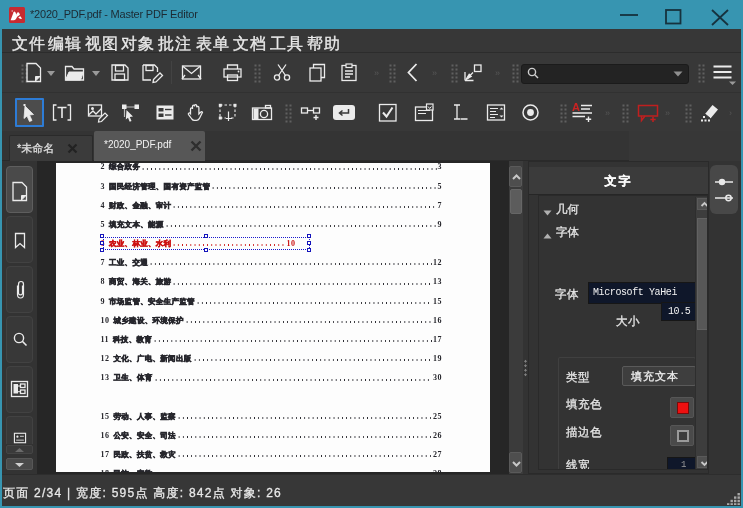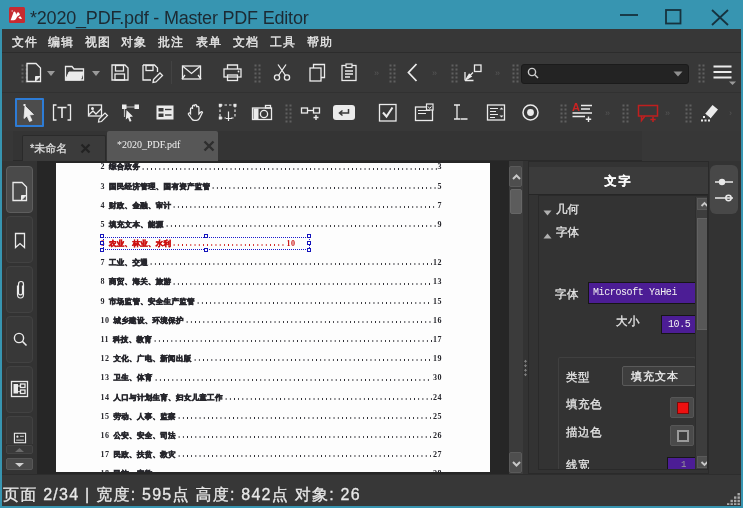--- a/index.html
+++ b/index.html
@@ -1,30 +1,30 @@
 <!DOCTYPE html>
 <html><head><meta charset="utf-8">
 <style>
 *{margin:0;padding:0;box-sizing:border-box}
 html,body{width:743px;height:508px;overflow:hidden;background:#373737;font-family:"Liberation Sans",sans-serif}
 .ab{position:absolute}
 #win{position:relative;width:743px;height:508px;background:#373737}
 
 #title{position:absolute;left:0;top:0;width:743px;height:29px;background:#3795b1}
-#title .txt{position:absolute;left:30px;top:7.5px;font-size:18px;color:#1c2a33;letter-spacing:-0.2px}
+#title .txt{position:absolute;left:30px;top:7.5px;font-size:11px;color:#1c2a33;letter-spacing:-0.2px}
 
 #menu{position:absolute;left:0;top:29px;width:743px;height:24px;background:#373737;border-bottom:1px solid #2c2c2c}
-#menu span{position:absolute;top:5px;font-size:12px;color:#e9e9e9;letter-spacing:1px;-webkit-text-stroke:0.35px #e9e9e9}
+#menu span{position:absolute;top:5px;font-size:16px;color:#e9e9e9;letter-spacing:1px;-webkit-text-stroke:0.35px #e9e9e9}
 
 #tb1{position:absolute;left:0;top:53px;width:743px;height:39px;background:#383838}
 #tb2{position:absolute;left:0;top:92px;width:743px;height:39px;background:#383838;border-top:1px solid #313131}
 .grip{position:absolute;width:8px;height:20px;background-image:radial-gradient(circle,#606060 1px,transparent 1.2px);background-size:4px 4px;background-position:0.5px 0.5px}
 svg{position:absolute;overflow:visible}
 
-#tabs{position:absolute;left:13px;top:131px;width:629px;height:30px;background:#343434;border-bottom:1px solid #2a2a2a}
+#tabs{position:absolute;left:0;top:131px;width:629px;height:30px;background:#343434;border-bottom:1px solid #2a2a2a}
 #tab1{position:absolute;left:9px;top:4px;width:84px;height:26px;background:#3b3b3b;border:1px solid #2a2a2a;border-bottom:none;border-radius:2px 2px 0 0;color:#ddd;font-size:11px;-webkit-text-stroke:0.3px #ddd}
 #tab2{position:absolute;left:94px;top:0px;width:111px;height:30px;background:#575757;border-radius:2px 2px 0 0;color:#f2f2f2;font-size:11px}
 
 #main{position:absolute;left:0;top:161px;width:743px;height:313px;background:#333}
 #sidebar{position:absolute;left:0;top:0;width:37px;height:313px;background:#333}
 .sbtn{position:absolute;left:6px;width:27px;background:#383838;border:1px solid #424242;border-radius:4px}
 #docarea{position:absolute;left:37px;top:0;width:472px;height:313px;background:#262626;overflow:hidden}
 #page{position:absolute;left:19px;top:1.5px;width:433.5px;height:309.5px;background:#fdfdfd;overflow:hidden}
 .row{position:absolute;left:44.5px;width:341.5px;height:11px;display:flex;color:#26262c;font-family:"Liberation Serif",serif;font-weight:bold;font-size:8px;line-height:11px}
 .row .num{margin-right:4px;letter-spacing:0.5px}
@@ -38,34 +38,34 @@
 
 #dsb{position:absolute;left:509px;top:0;width:13.5px;height:313px;background:#3b3b3b}
 .sbtn2{position:absolute;left:0;width:13px;height:21px;background:#4e4e4e;border:1px solid #5a5a5a;border-radius:2px}
 #dthumb{position:absolute;left:0.5px;top:28px;width:12px;height:25px;background:#5c5c5c;border:1px solid #666;border-radius:2px}
 
 #panel{position:absolute;left:528px;top:0;width:181px;height:313px;background:#333;border:1px solid #2a2a2a}
 #phead{position:absolute;left:0;top:5px;width:179px;height:28px;background:#3b3b3b;border-bottom:1px solid #262626;text-align:center;color:#fafafa;font-size:12px;font-weight:bold;line-height:28px;letter-spacing:2px;-webkit-text-stroke:0.35px #fafafa}
 #ptree{position:absolute;left:9px;top:33px;width:170px;height:275px;background:#333;border:1px solid #2a2a2a;color:#e4e4e4;font-size:11px;overflow:hidden}
 .prow{position:absolute;left:4px;color:#e4e4e4;font-size:11.5px;-webkit-text-stroke:0.3px #e4e4e4}
 .plab{position:absolute;font-size:11.5px;color:#e4e4e4;letter-spacing:0.5px;-webkit-text-stroke:0.3px #e4e4e4}
-.pinput{position:absolute;background:#4c1d95;color:#f2f2f2;font-family:"Liberation Mono",monospace;font-size:10px;border:1px solid #161616}
+.pinput{position:absolute;background:#0f172a;color:#f2f2f2;font-family:"Liberation Mono",monospace;font-size:10px;border:1px solid #161616}
 .pinput span{position:relative;left:4px;top:3px;letter-spacing:-0.4px}
 .pdrop{position:absolute;background:#3e3e3e;border:1px solid #5a5a5a;border-radius:2px;color:#f0f0f0;font-size:11px}
 .pdrop span{position:relative;left:8px;top:2px;letter-spacing:1px;-webkit-text-stroke:0.3px #f0f0f0}
 .pcbtn{position:absolute;width:24px;height:21px;background:#4a4a4a;border:1px solid #565656;border-radius:2px}
 #groupbox{position:absolute;left:19px;top:161px;width:138px;height:114px;border:1px solid #404040;border-radius:2px;border-bottom:none}
 #psb{position:absolute;left:156px;top:1px;width:13px;height:273px;background:#3d3d3d;border-left:1px solid #2e2e2e}
 .sbtn3{position:absolute;left:0.5px;width:13px;height:12px;background:#4f4f4f;border:1px solid #5a5a5a}
 #pthumb{position:absolute;left:0.5px;top:21px;width:12px;height:112px;background:#575757;border:1px solid #626262}
 #slidertab{position:absolute;left:710px;top:4px;width:28px;height:49px;background:#484848;border-radius:6px}
 #splitgrip{position:absolute;left:524px;top:198px;width:3px;height:18px;background-image:radial-gradient(circle,#808080 1px,transparent 1.2px);background-size:3px 4.5px}
 
 #status{position:absolute;left:0;top:474px;width:743px;height:31.5px;background:#373737;border-top:1px solid #2d2d2d}
-#status .txt{position:absolute;left:3px;top:10px;font-size:16px;color:#e8e8e8;letter-spacing:1.25px;-webkit-text-stroke:0.3px #e8e8e8}
+#status .txt{position:absolute;left:3px;top:10px;font-size:12px;color:#e8e8e8;letter-spacing:1.25px;-webkit-text-stroke:0.3px #e8e8e8}
 
 .teal{position:absolute;background:#3795b1}
 </style></head>
 <body>
 <div id="win">
 
 <div id="title">
   <svg class="ab" style="left:9px;top:7px" width="16" height="16" viewBox="0 0 16 16">
     <rect x="0" y="0" width="16" height="16" rx="1.5" fill="#c62b31"></rect>
     <path d="M1.6 13.2 L4.6 5.2 Q5.4 3.8 6.3 5.2 L8.3 9.2 Q7 13 4.8 13.2 Z" fill="#fff"></path>
@@ -281,21 +281,21 @@
     </div>
 
 <div id="tabs">
   <div id="tab1">
         <span style="position:absolute;left:7px;top:5px">*未命名</span>
         <svg style="left:57px;top:7px" width="11" height="11" viewBox="0 0 11 11">
           <path d="M1.5 1.5 L9.5 9.5 M9.5 1.5 L1.5 9.5" stroke="#222" stroke-width="2.2"></path>
         </svg>
       </div>
   <div id="tab2">
-        <span style="position:absolute;left:10px;top:8px;font-family:Liberation Serif, serif;font-size:10px">*2020_PDF.pdf</span>
+        <span style="position:absolute;left:10px;top:8px;font-family:Liberation Sans, sans-serif;font-size:10px">*2020_PDF.pdf</span>
         <svg style="left:96px;top:9px" width="12" height="12" viewBox="0 0 12 12">
           <path d="M1.5 1.5 L10.5 10.5 M10.5 1.5 L1.5 10.5" stroke="#2e2e2e" stroke-width="2.4"></path>
         </svg>
       </div>
 </div>
 
 <div id="main">
   <div id="sidebar">
         <div class="sbtn" style="top:5px;height:47px;background:#4a4a4a;border-color:#5e5e5e"></div>
         <div class="sbtn" style="top:55px;height:47px"></div>
@@ -404,26 +404,20 @@
             <span class="num">12</span>
             <span class="ti">文化、广电、新闻出版</span>
             <span class="dots"></span>
             <span class="pg">19</span>
           </div>
       <div class="row" style="top:209.8px">
             <span class="num">13</span>
             <span class="ti">卫生、体育</span>
             <span class="dots"></span>
             <span class="pg">30</span>
-          </div>
-      <div class="row" style="top:229.0px">
-            <span class="num">14</span>
-            <span class="ti">人口与计划生育、妇女儿童工作</span>
-            <span class="dots"></span>
-            <span class="pg">24</span>
           </div>
       <div class="row" style="top:248.2px">
             <span class="num">15</span>
             <span class="ti">劳动、人事、监察</span>
             <span class="dots"></span>
             <span class="pg">25</span>
           </div>
       <div class="row" style="top:267.4px">
             <span class="num">16</span>
             <span class="ti">公安、安全、司法</span>
@@ -471,21 +465,21 @@
     <div id="ptree">
       <div class="prow" style="top:6px"><svg width="9" height="6" viewBox="0 0 9 6" style="left:0;top:3px;position:relative">
               <path d="M0.5 0.5 L8.5 0.5 L4.5 5.5 Z" fill="#b0b0b0"></path>
             </svg><span style="margin-left:4px">几何</span></div>
       <div class="prow" style="top:29px"><svg width="9" height="6" viewBox="0 0 9 6" style="left:0;top:3px;position:relative">
               <path d="M0.5 5.5 L8.5 5.5 L4.5 0.5 Z" fill="#b0b0b0"></path>
             </svg><span style="margin-left:4px">字体</span></div>
       <span class="plab" style="left:16px;top:91px">字体</span>
       <div class="pinput" style="left:49px;top:86px;width:108px;height:22px"><span style="top:4px">Microsoft YaHei</span></div>
       <span class="plab" style="left:77px;top:118px">大小</span>
-      <div class="pinput" style="left:122px;top:119px;width:53px;height:19px"><span style="left:6px;top:3px">10.5</span></div>
+      <div class="pinput" style="left:122px;top:106px;width:53px;height:19px"><span style="left:6px;top:3px">10.5</span></div>
       <div id="groupbox"></div>
       <span class="plab" style="left:27px;top:174px">类型</span>
       <div class="pdrop" style="left:83px;top:170px;width:74px;height:20px"><span>填充文本</span></div>
       <span class="plab" style="left:27px;top:201px">填充色</span>
       <div class="pcbtn" style="left:131px;top:201px">
             <div style="position:absolute;left:6px;top:4px;width:12px;height:12px;background:#ee1010;border:1px solid #7a0a0a"></div>
           </div>
       <span class="plab" style="left:27px;top:229px">描边色</span>
       <div class="pcbtn" style="left:131px;top:229px">
             <div style="position:absolute;left:6px;top:4px;width:12px;height:12px;background:#3c3c3c;border:2px solid #9a9a9a"></div>

